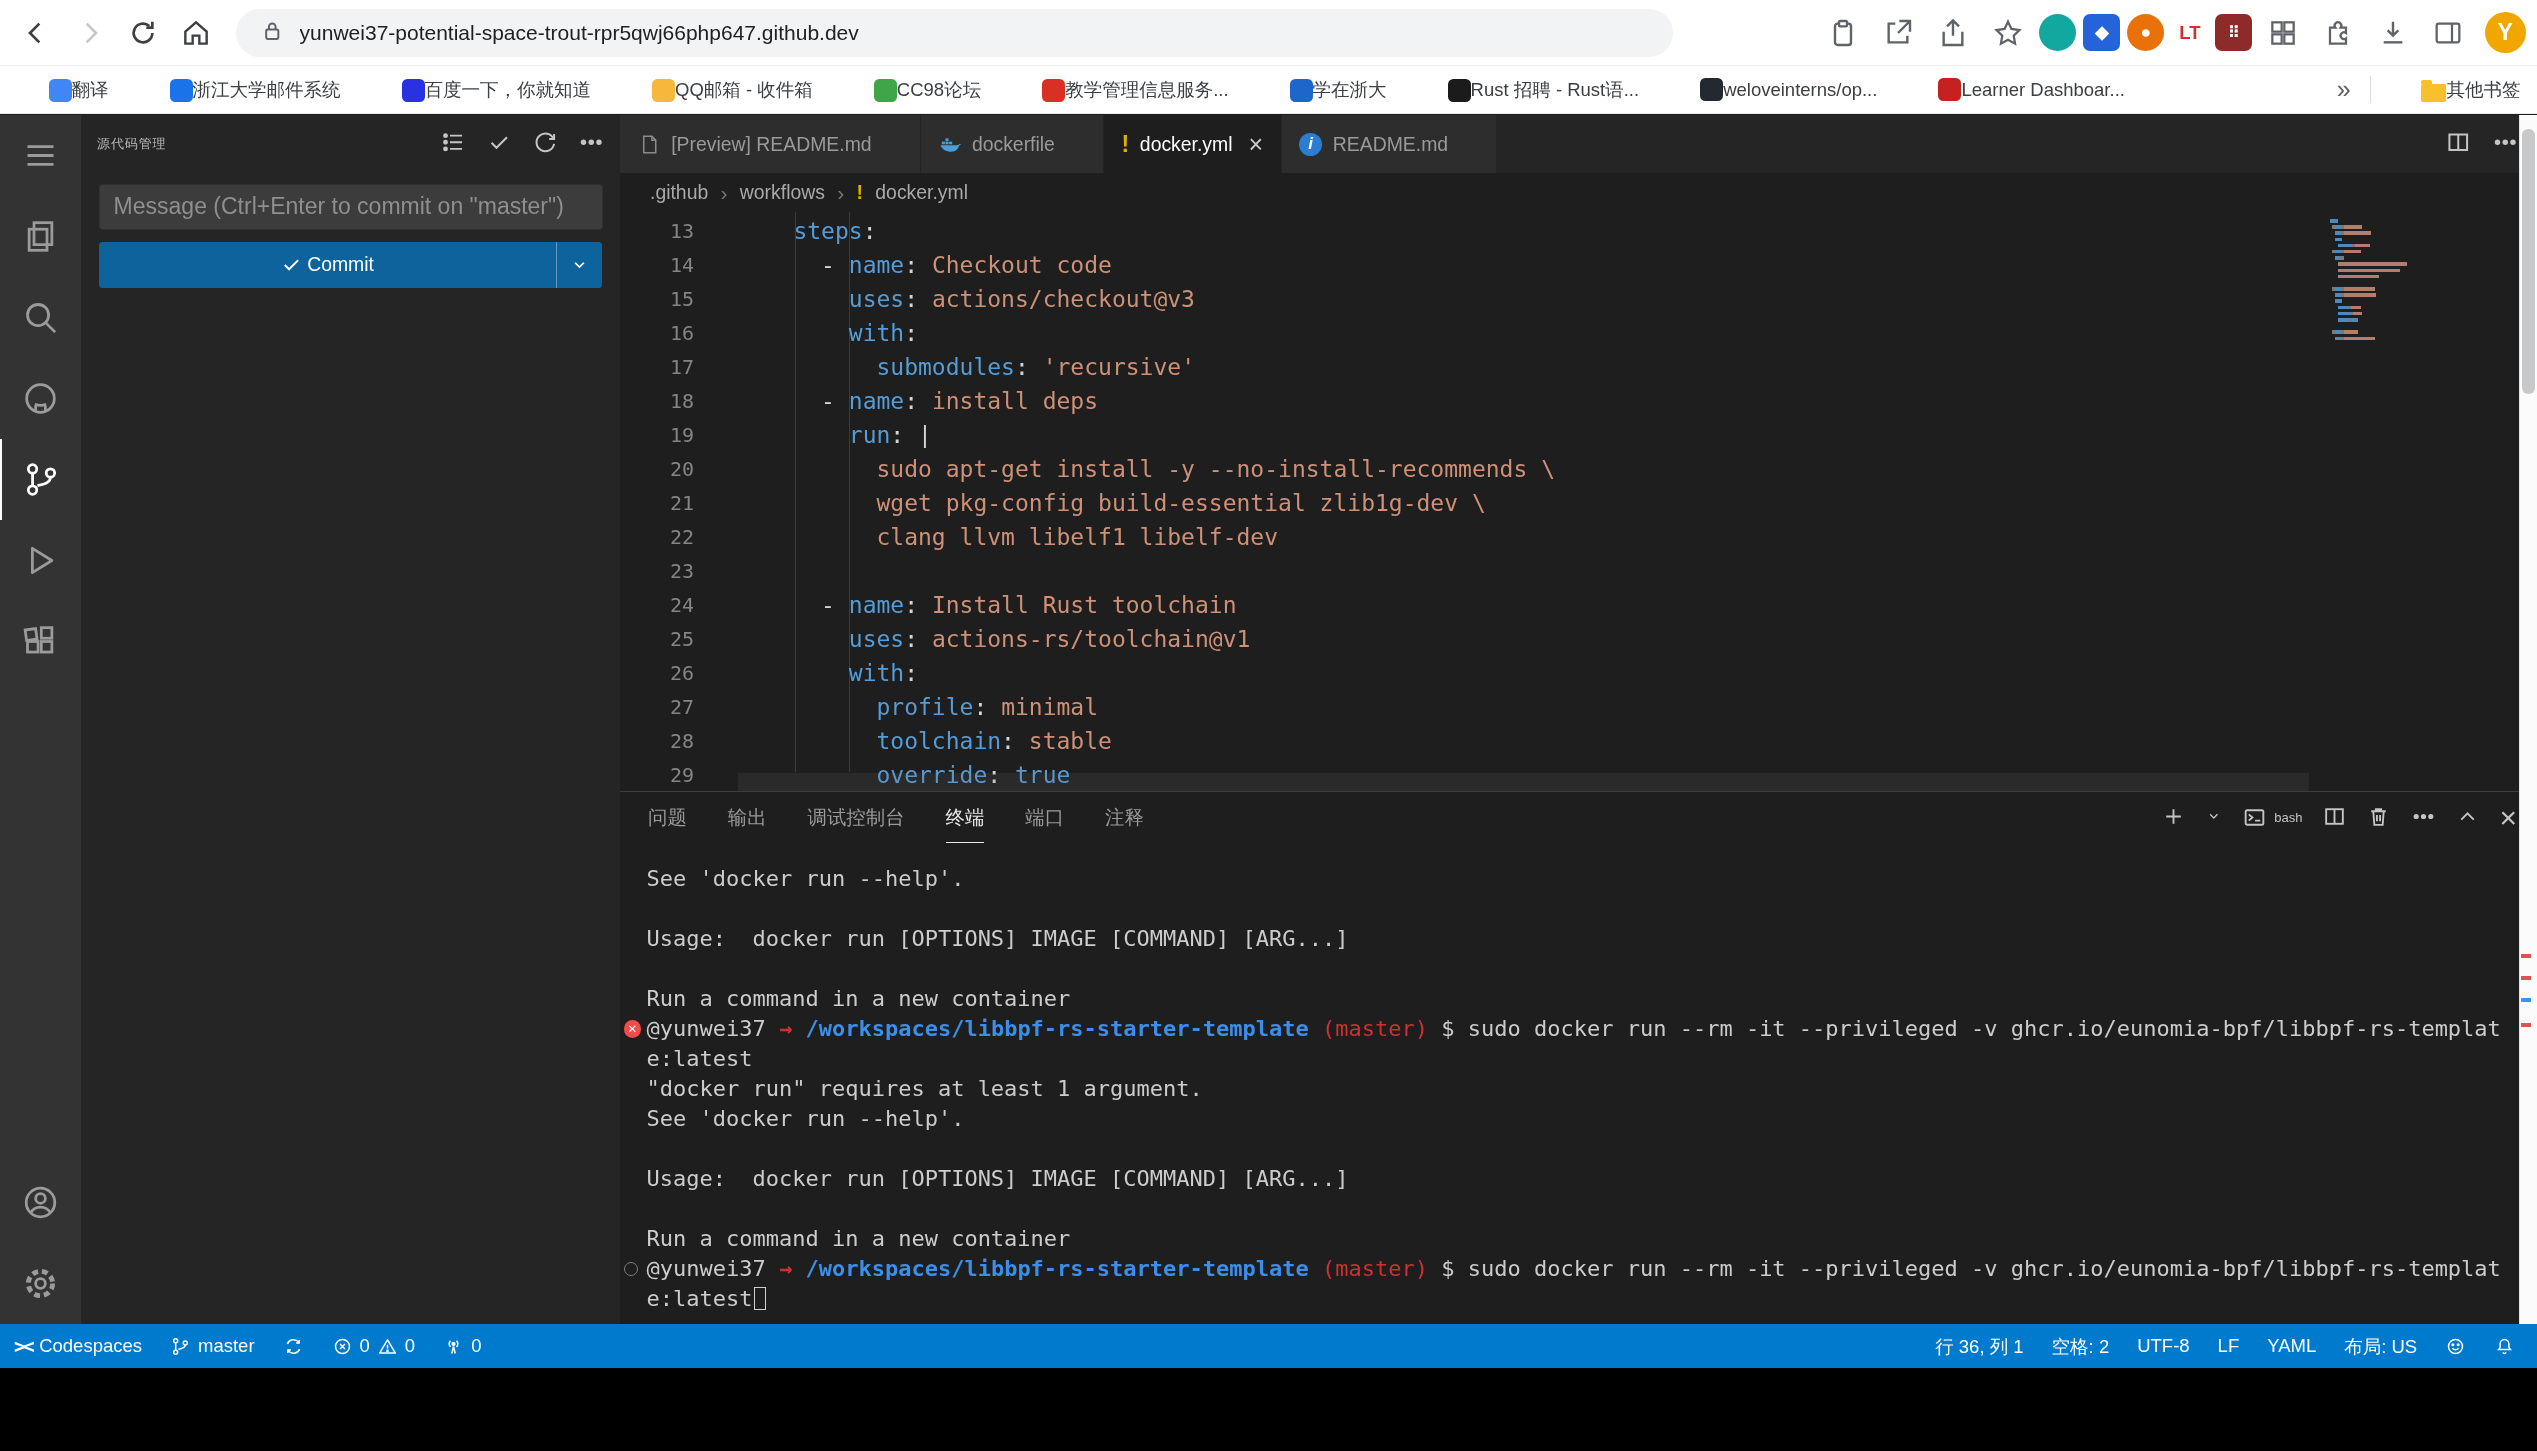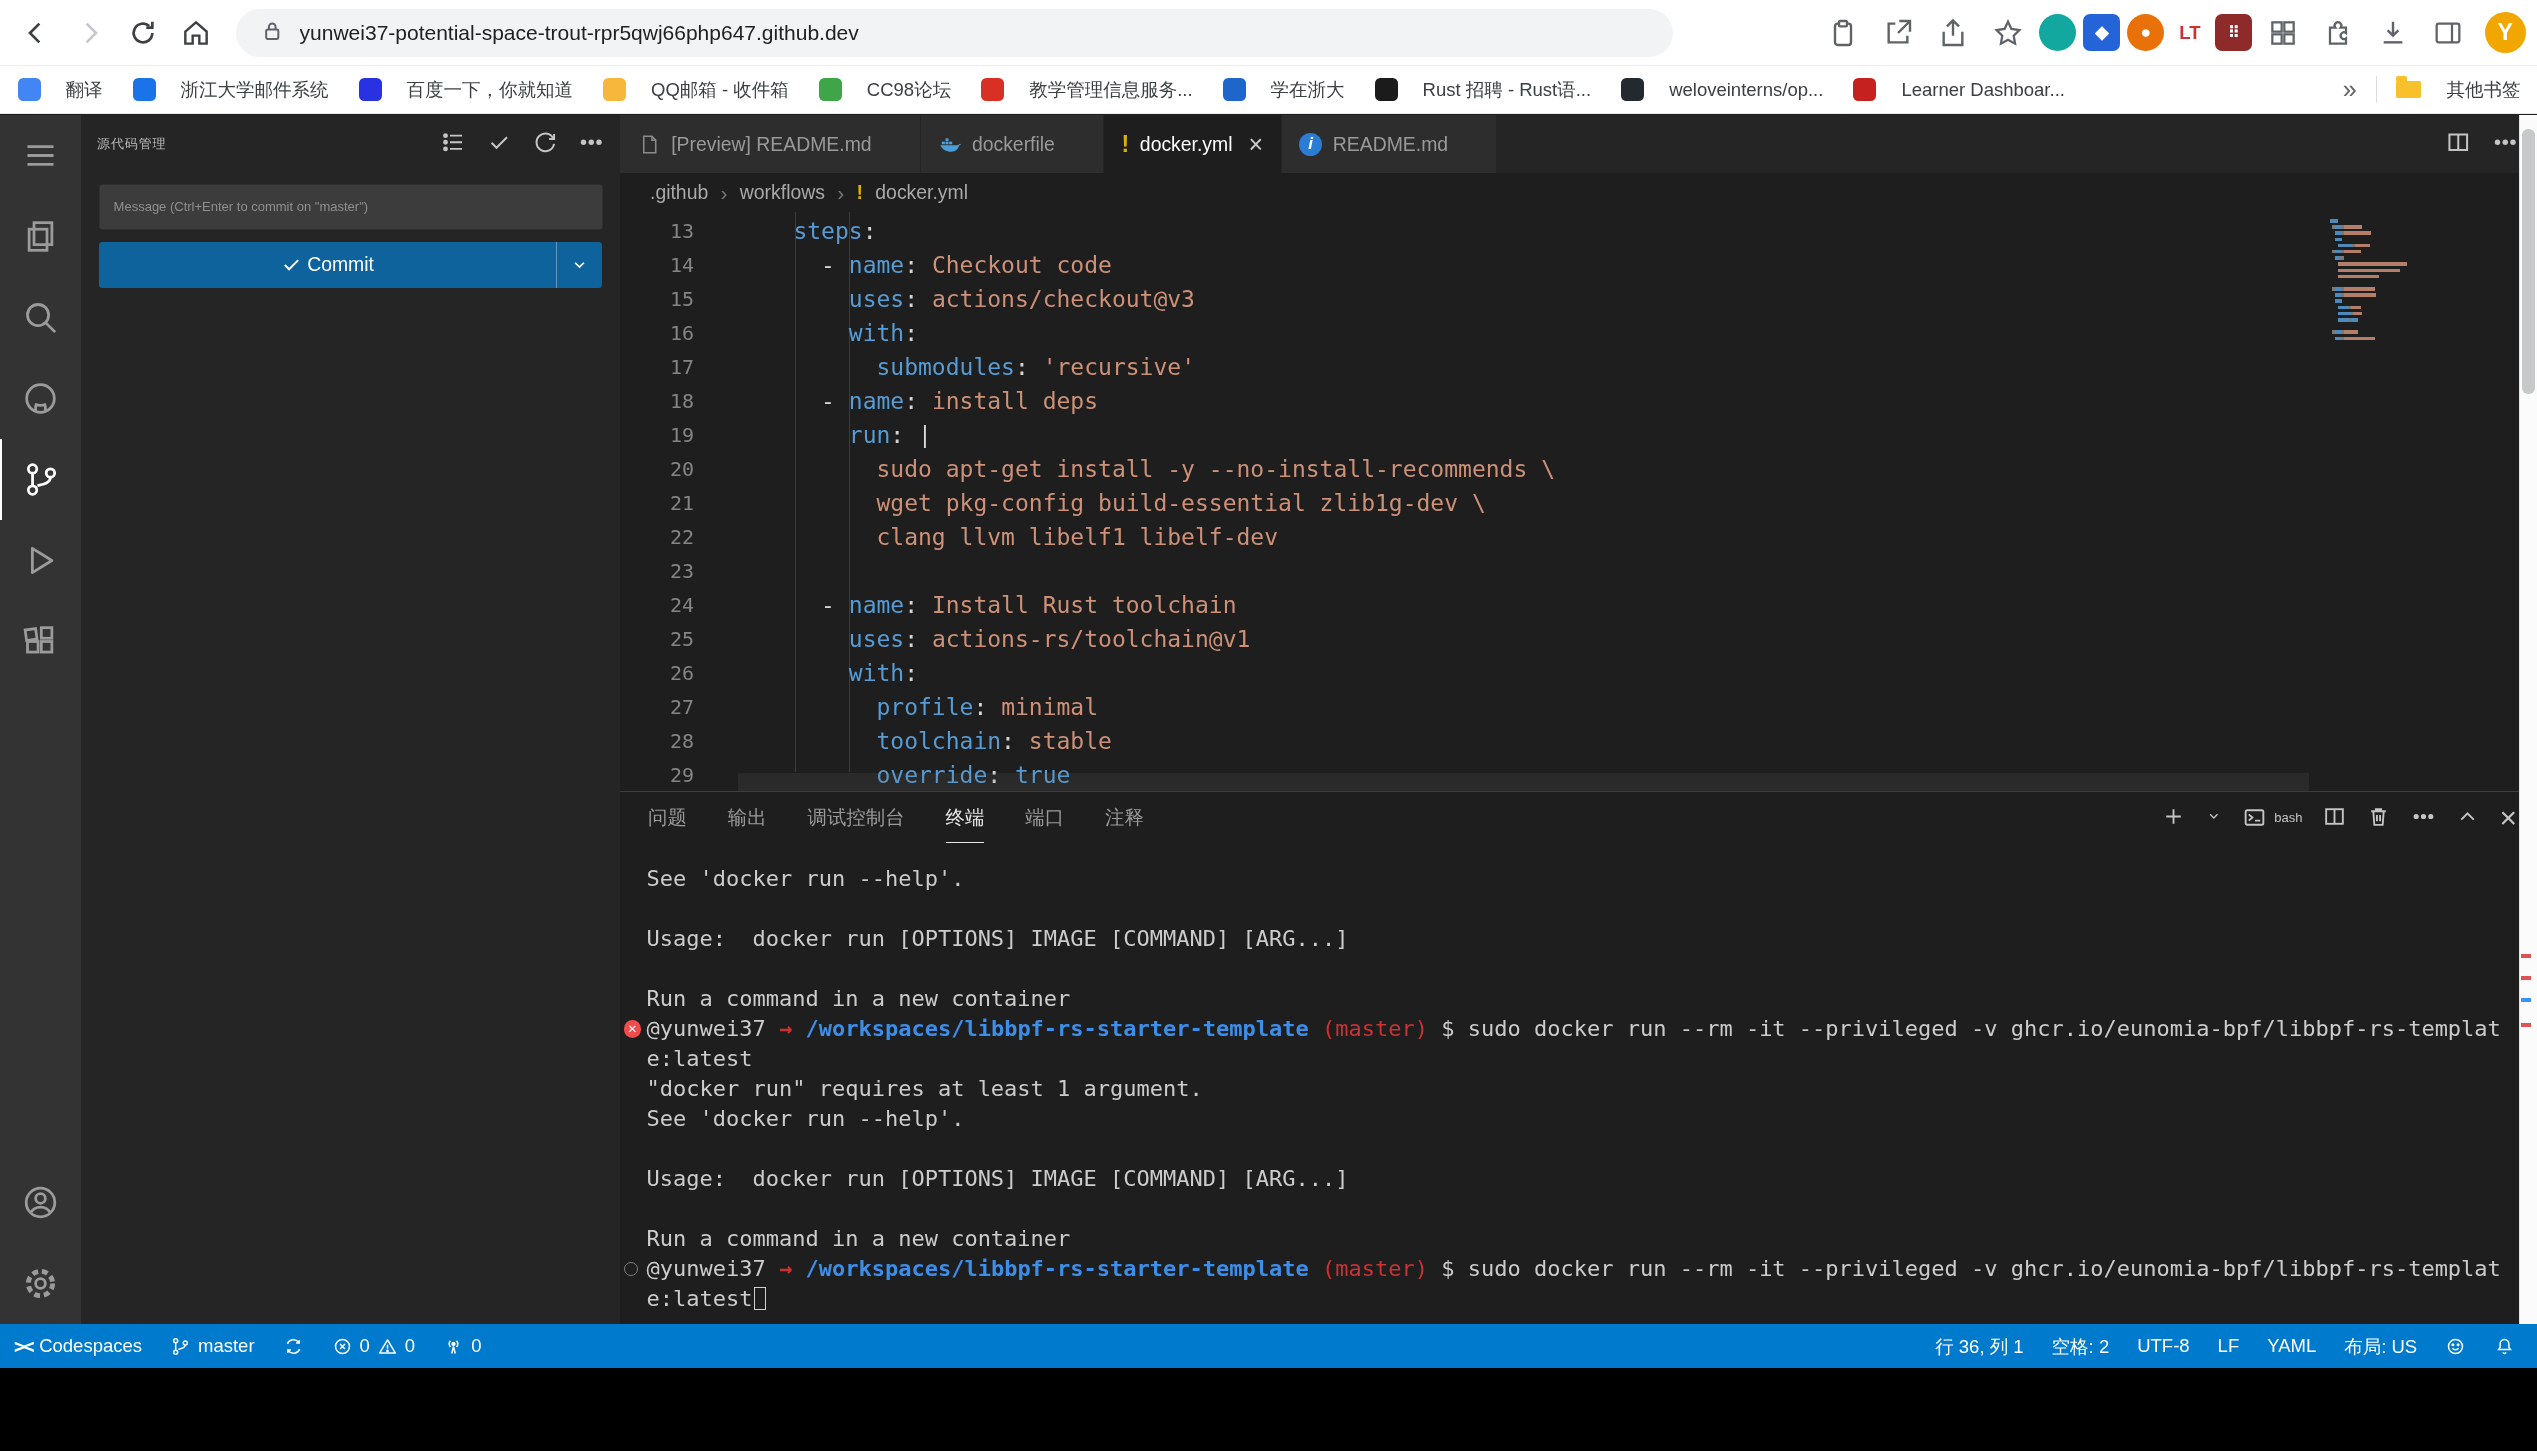--- a/index.html
+++ b/index.html
@@ -26,21 +26,21 @@
   .extbox { width:37px; height:37px; display:flex; align-items:center; justify-content:center; border-radius:7px; font-weight:bold; }
   .avatar {
     width:41px; height:41px; border-radius:50%; background:var(--avatarYellow,#f2a600);
     color:#fff; font-size:23px; font-weight:bold; display:flex; align-items:center; justify-content:center; margin-left:5.3px;
   }
   .bookmarks {
     position:absolute; top:66px; left:0; right:0; height:48px; background:#ffffff;
     display:flex; align-items:center; padding:0 17.6px; border-bottom:0.9px solid #e8eaed;
   }
   .bm-list { display:flex; align-items:center; gap:30px; overflow:hidden; }
-  .bm { display:flex; align-items:center; gap:25px; white-space:nowrap; }
+  .bm { display:flex; align-items:flex-end; gap:0; white-space:nowrap;margin-left:31px; }
   .bm-ico { width:23px; height:23px; border-radius:5.3px; flex:0 0 auto; }
   .bm-label { font-size:18.5px; color:#3c4043; }
   .bm-right { margin-left:auto; display:flex; align-items:center; gap:19.4px; }
   .bm-more { font-size:25px; color:#5f6368; }
   .bm-divider { width:0.9px; height:26.5px; background:#dadce0; }
   .folder-ico { width:25px; height:17.6px; background:#f8c12c; border-radius:1.8px; position:relative; }
   .folder-ico::before { content:""; position:absolute; top:-4.4px; left:0; width:10.6px; height:4.4px; background:#f8c12c; border-radius:1.8px 1.8px 0 0; }
   
   .workbench { position:absolute; top:115px; left:0; right:0; bottom:44px; display:flex; background:var(--editorBg,#1e1e1e); }
   .activitybar { width:81px; background:var(--activityBar,#333333); display:flex; flex-direction:column; align-items:stretch; }
@@ -50,21 +50,21 @@
   .ab-item.active { border-left:2.6px solid #ffffff; }
   .ab-bottom { margin-top:auto; }
   
   .sidebar { width:539px; background:var(--sideBar,#252526); color:#cccccc; display:flex; flex-direction:column; }
   .sidebar-header { height:58px; display:flex; align-items:center; padding:0 16px; }
   .sidebar-title { font-size:13px; color:#bbbbbb; letter-spacing:0.9px; }
   .sidebar-actions { margin-left:auto; display:flex; gap:19.4px; }
   .sidebar-actions svg { width:26.5px; height:26.5px; stroke:#c5c5c5; fill:none; stroke-width:1.8; }
   .scm-input {
     margin:10.6px 17.6px 0; height:46px; background:#3c3c3c; border:0.9px solid #303031; border-radius:3.5px;
-    color:#7dd3fc; font-size:13px; padding:0 14px; outline:none; width:calc(100% - 35px);
+    color:#7dd3fc; font-size:23px; padding:0 14px; outline:none; width:calc(100% - 35px);
     font-family:"Liberation Sans", sans-serif;
   }
   .scm-input::placeholder { color:#8f8f8f; }
   .commit-btn {
     margin:12.3px 17.6px 0; height:46px; background:var(--commitBlue,#0e639c); border-radius:3.5px;
     display:flex; align-items:center; color:#ffffff; font-size:19.4px; overflow:hidden;
   }
   .commit-main { flex:1; display:flex; align-items:center; justify-content:center; gap:4px; height:100%;text-align:right; }
   .commit-main svg { width:23px; height:23px; stroke:#fff; fill:none; stroke-width:2; }
   .commit-div { width:0.9px; height:100%; background:rgba(255,255,255,.35); }

